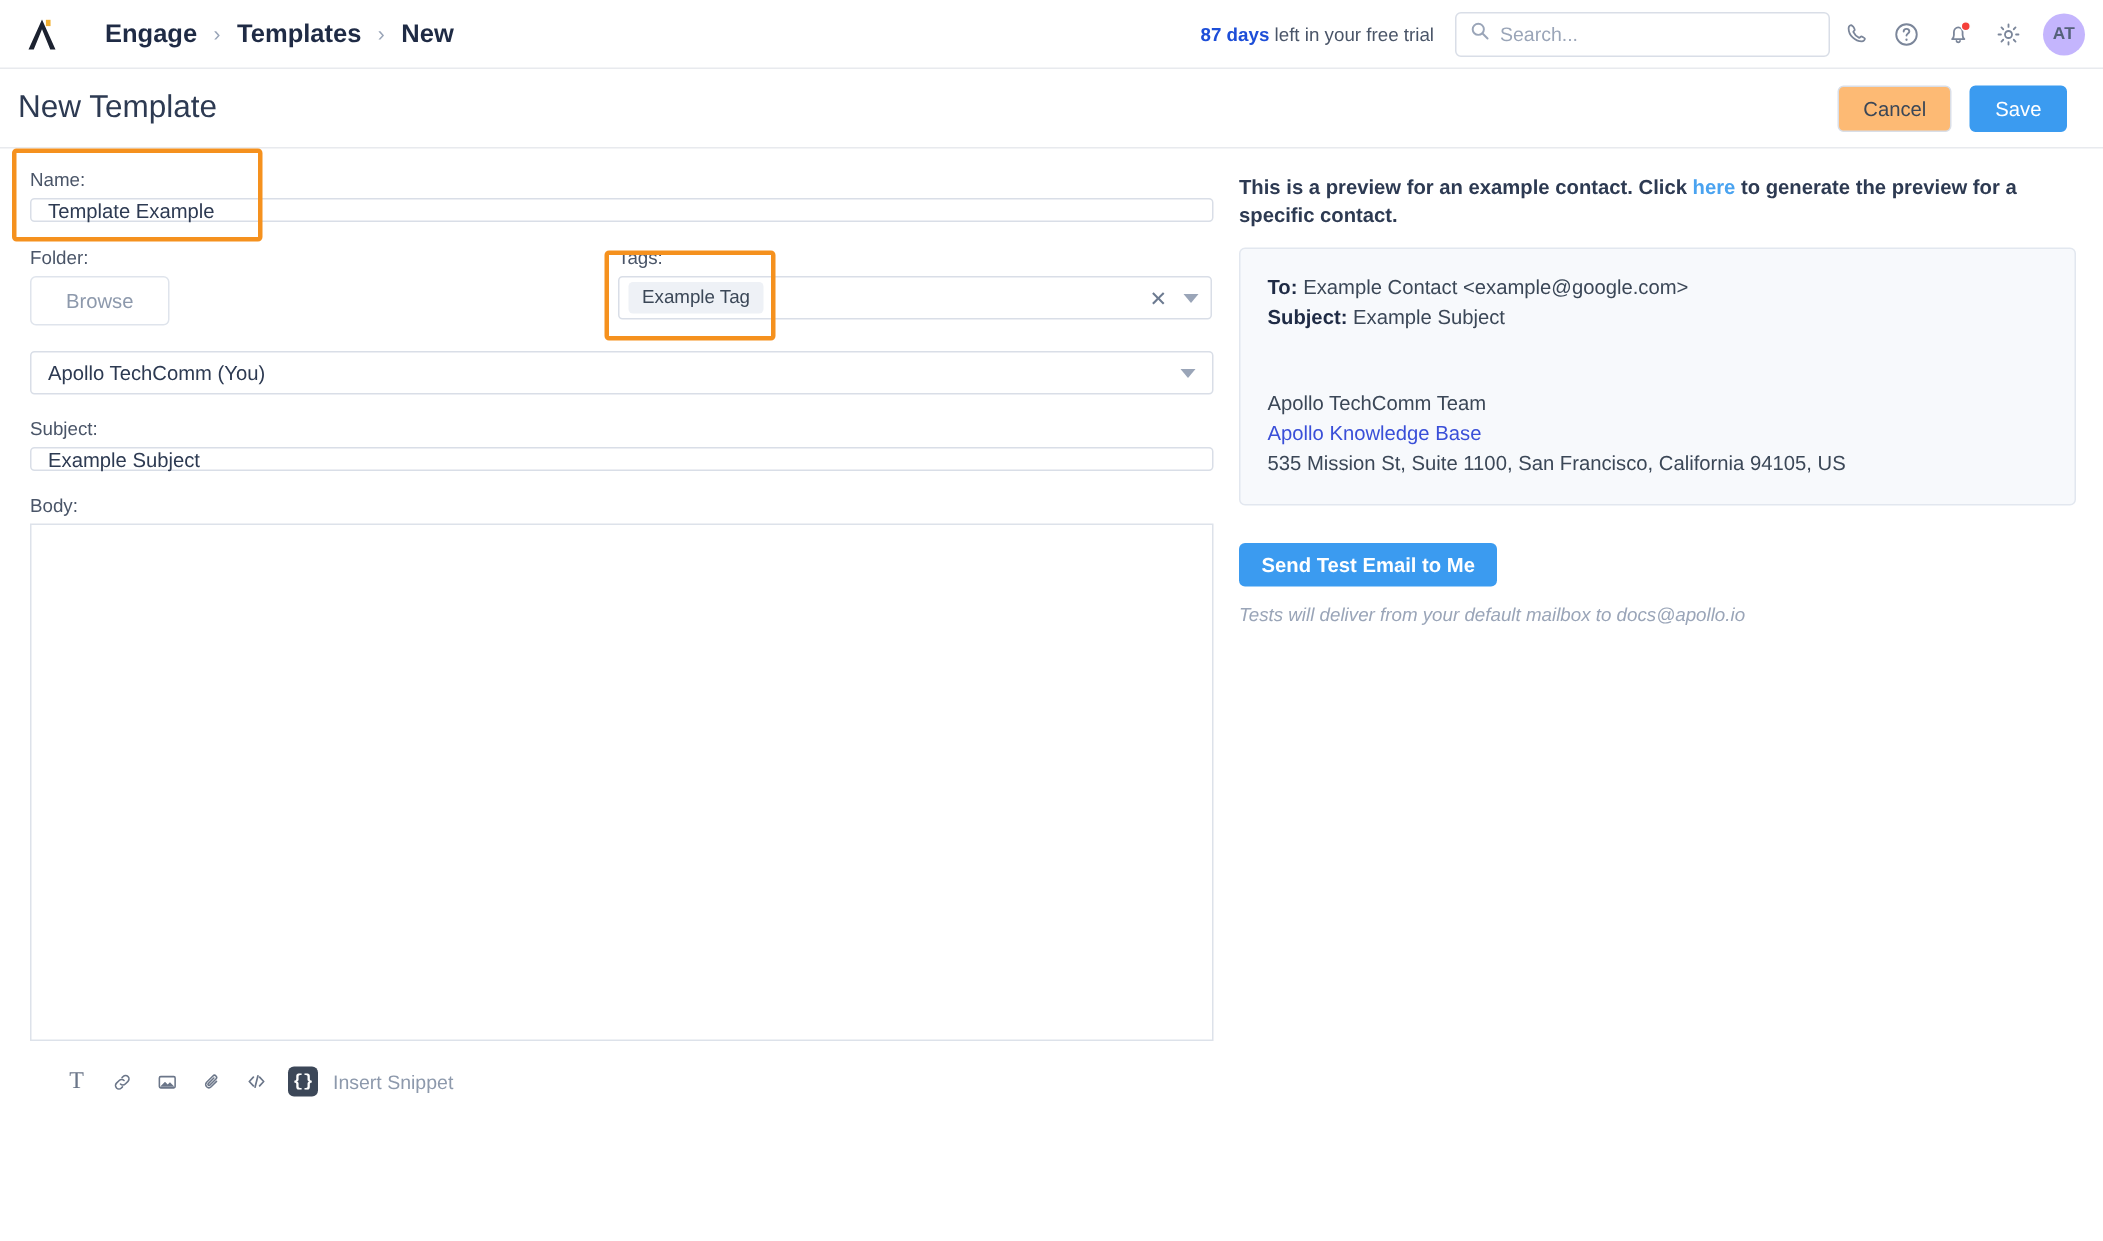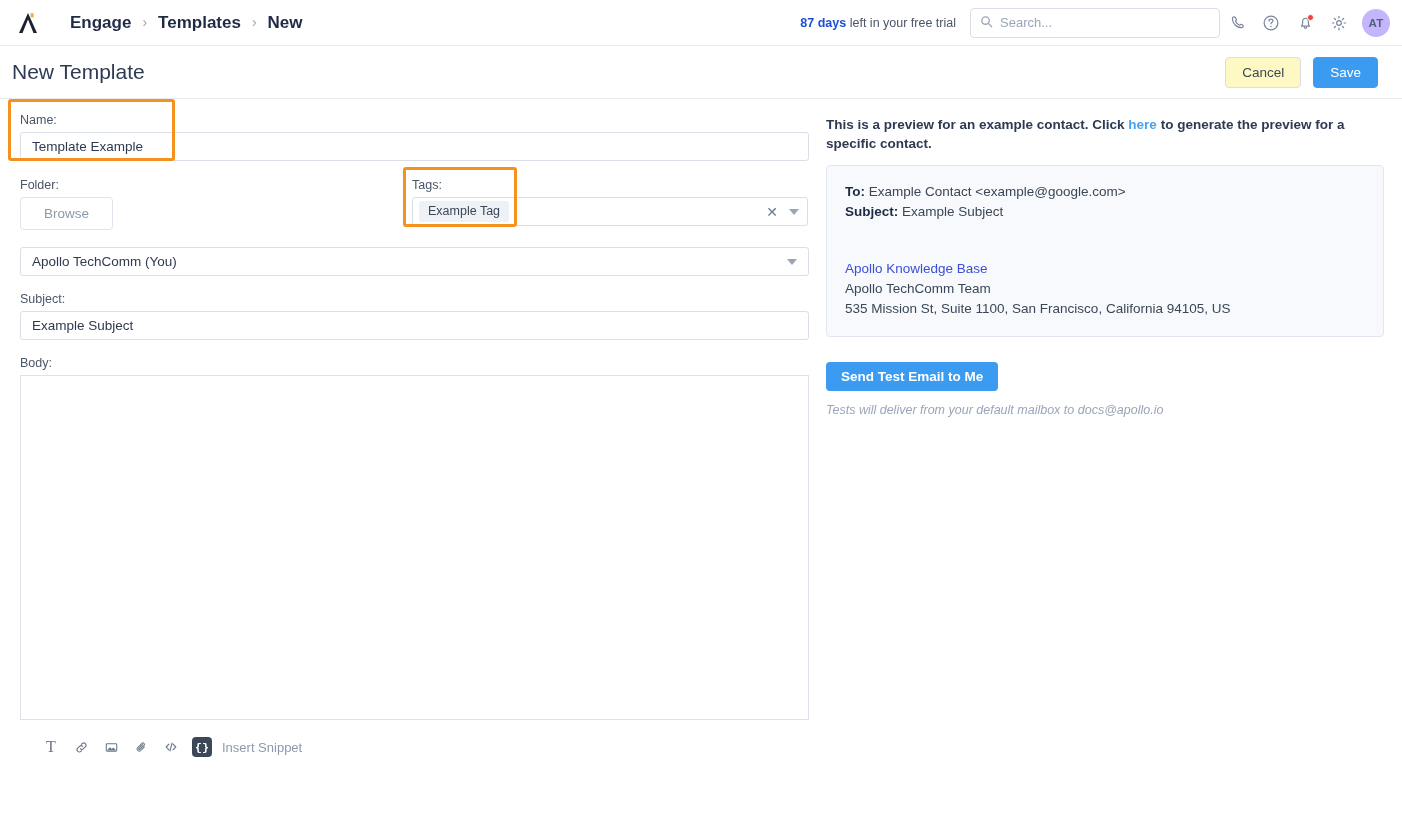--- a/index.html
+++ b/index.html
@@ -114,21 +114,21 @@
   .btn {
     border-radius: 4px;
     font-size: 13.5px;
     padding: 0 16px;
     height: 31px;
     display:flex; align-items:center; justify-content:center;
     cursor:pointer;
     white-space: nowrap;
   }
   .btn-secondary {
-    background: #fef9c3;
+    background: #fdba74;
     border: 1px solid #d9dee7;
     color: #3b4757;
   }
   .btn-primary {
     background: #3b9bf0;
     border: 1px solid #3b9bf0;
     color: #fff;
   }
 
   
@@ -146,21 +146,21 @@
     padding: 16px 18px 0 6px;
   }
 
   .field-label {
     font-size: 12.5px;
     color: #4a5568;
     margin-bottom: 5px;
   }
   .text-input {
     width: 789px;
-    height: 29px;
+    height: 16px;
     border: 1px solid #d9dee7;
     border-radius: 3px;
     font-size: 13.5px;
     color: #2d3a52;
     padding: 0 11px;
     display: flex; align-items: center;
     background: #fff;
   }
 
   .row-two {
@@ -486,21 +486,21 @@
     <div class="preview-card">
       <div class="pv-line">
         <b>To:</b>
         <span>Example Contact &lt;example@google.com&gt;</span>
       </div>
       <div class="pv-line">
         <b>Subject:</b>
         <span>Example Subject</span>
       </div>
       <div class="pv-gap"></div>
+      <div class="pv-line">Apollo TechComm Team</div>
       <div class="pv-line pv-link">Apollo Knowledge Base</div>
-      <div class="pv-line">Apollo TechComm Team</div>
       <div class="pv-line">535 Mission St, Suite 1100, San Francisco, California 94105, US</div>
     </div>
 
     <div class="send-btn">Send Test Email to Me</div>
     <div class="send-note">Tests will deliver from your default mailbox to docs@apollo.io</div>
   </div>
 </div>
 
 </body></html>

